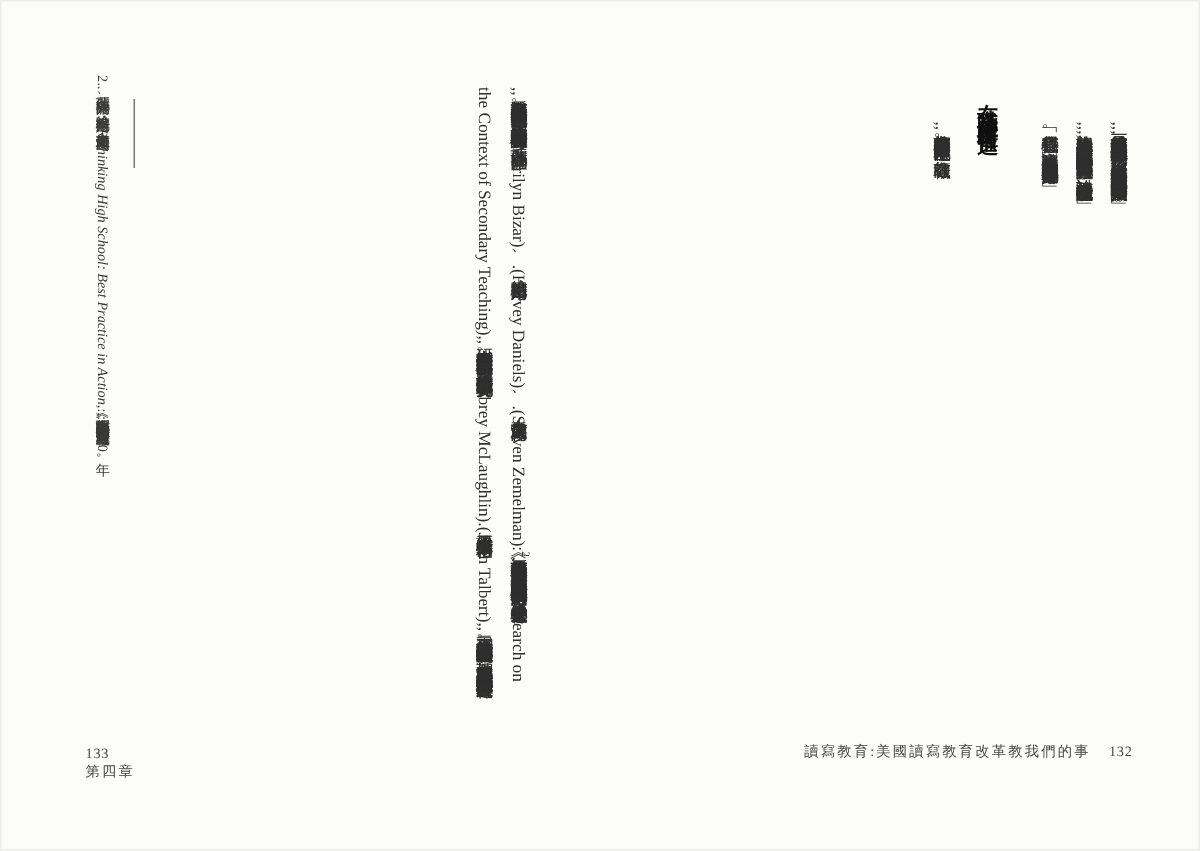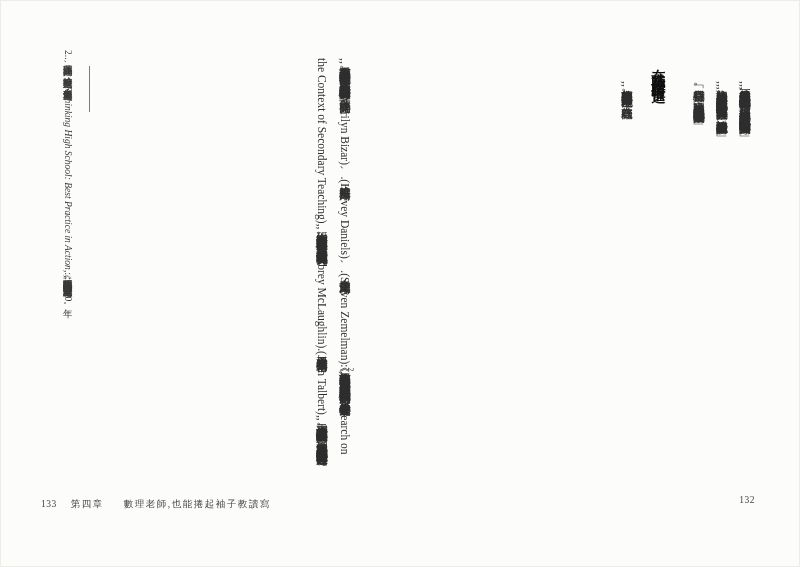--- a/index.html
+++ b/index.html
@@ -29,25 +29,25 @@
     writing-mode:vertical-rl;text-orientation:mixed;
     font-size:9.5px;line-height:13px;color:#3a3a3a;
   }
   #footnote-block p{margin:0;text-indent:-1.3em;padding-block-start:1.3em;}
   .lat-italic{font-style:italic;}
   #fn-sep{position:absolute;left:89px;top:66px;width:1px;height:46px;background:#7a7a78;}
   .footer{
     position:absolute;display:flex;align-items:baseline;
     font-size:9.5px;color:#454545;letter-spacing:1.5px;white-space:nowrap;
   }
-  #footer-left{left:41px;top:498px;}
+  #footer-left{left:57px;top:498px;flex-direction:column;}
   #footer-left .num{margin-right:14px;letter-spacing:0.5px;}
   #footer-left .chap{margin-right:20px;}
   #footer-right{right:45px;top:495px;}
-  #footer-right .num{letter-spacing:0.5px;}
+  #footer-right .num{margin-left:12px;letter-spacing:0.5px;}
 </style>
 </head>
 <body>
 
 <div id="right-block" class="vblock">
   <p class="indent">就算是成績最差的學生,一旦發現自己可以參與課堂的討論,並發現教師會認真聆聽自己的意見,就會變得興致勃勃。麥家哈把國家寫作計畫提供的每一個教案都用上了,並且自己設計新的教案,與其他教師交換討論:「現在我能夠更具體的思考,如何指導學生閱讀與寫作。」</p>
   <p class="indent">麥加哈認為,國家寫作計畫,不但提供很好的教師培育課程,透過參加課程認識其他的教師,建立起教師之間的人際互動網絡,也很有幫助:「持續與其他教師聯繫、討論,我的教學計畫也能不斷推陳出新。」</p>
   <p class="indent">「我變得很有信心。」麥家哈說:「最重要的是,我覺得自己與全國各地志同道合的教師緊密聯繫,不再困守在一個貧瘠地方的小學校。」</p>
   <h2 class="heading">在職師培與時俱進</h2>
   <p class="indent">有效的在職教師培育,需要大量的時間與資源,才能落地生根。在職教師培</p>
@@ -59,18 +59,18 @@
 
 <div id="fn-sep"></div>
 
 <div id="footnote-block">
   <p><span>2.</span><span>瑪麗蓮.比薩爾、哈維.丹尼爾斯、史帝文.澤梅爾曼:</span><span class="lat-italic">Rethinking High School: Best Practice in Action</span><span>,暫譯《反思高中教育:行動中的最佳實踐》,新罕布夏州:海尼曼出版社,2000年。</span></p>
 </div>
 
 <div id="footer-left" class="footer">
   <span class="num">133</span>
   <span class="chap">第四章</span>
-  <span>數理老師,也能捲起袖子教讀寫</span>
 </div>
 
 <div id="footer-right" class="footer">
+  <span>讀寫教育:美國讀寫教育改革教我們的事</span>
   <span class="num">132</span>
 </div>
 
 </body></html>

